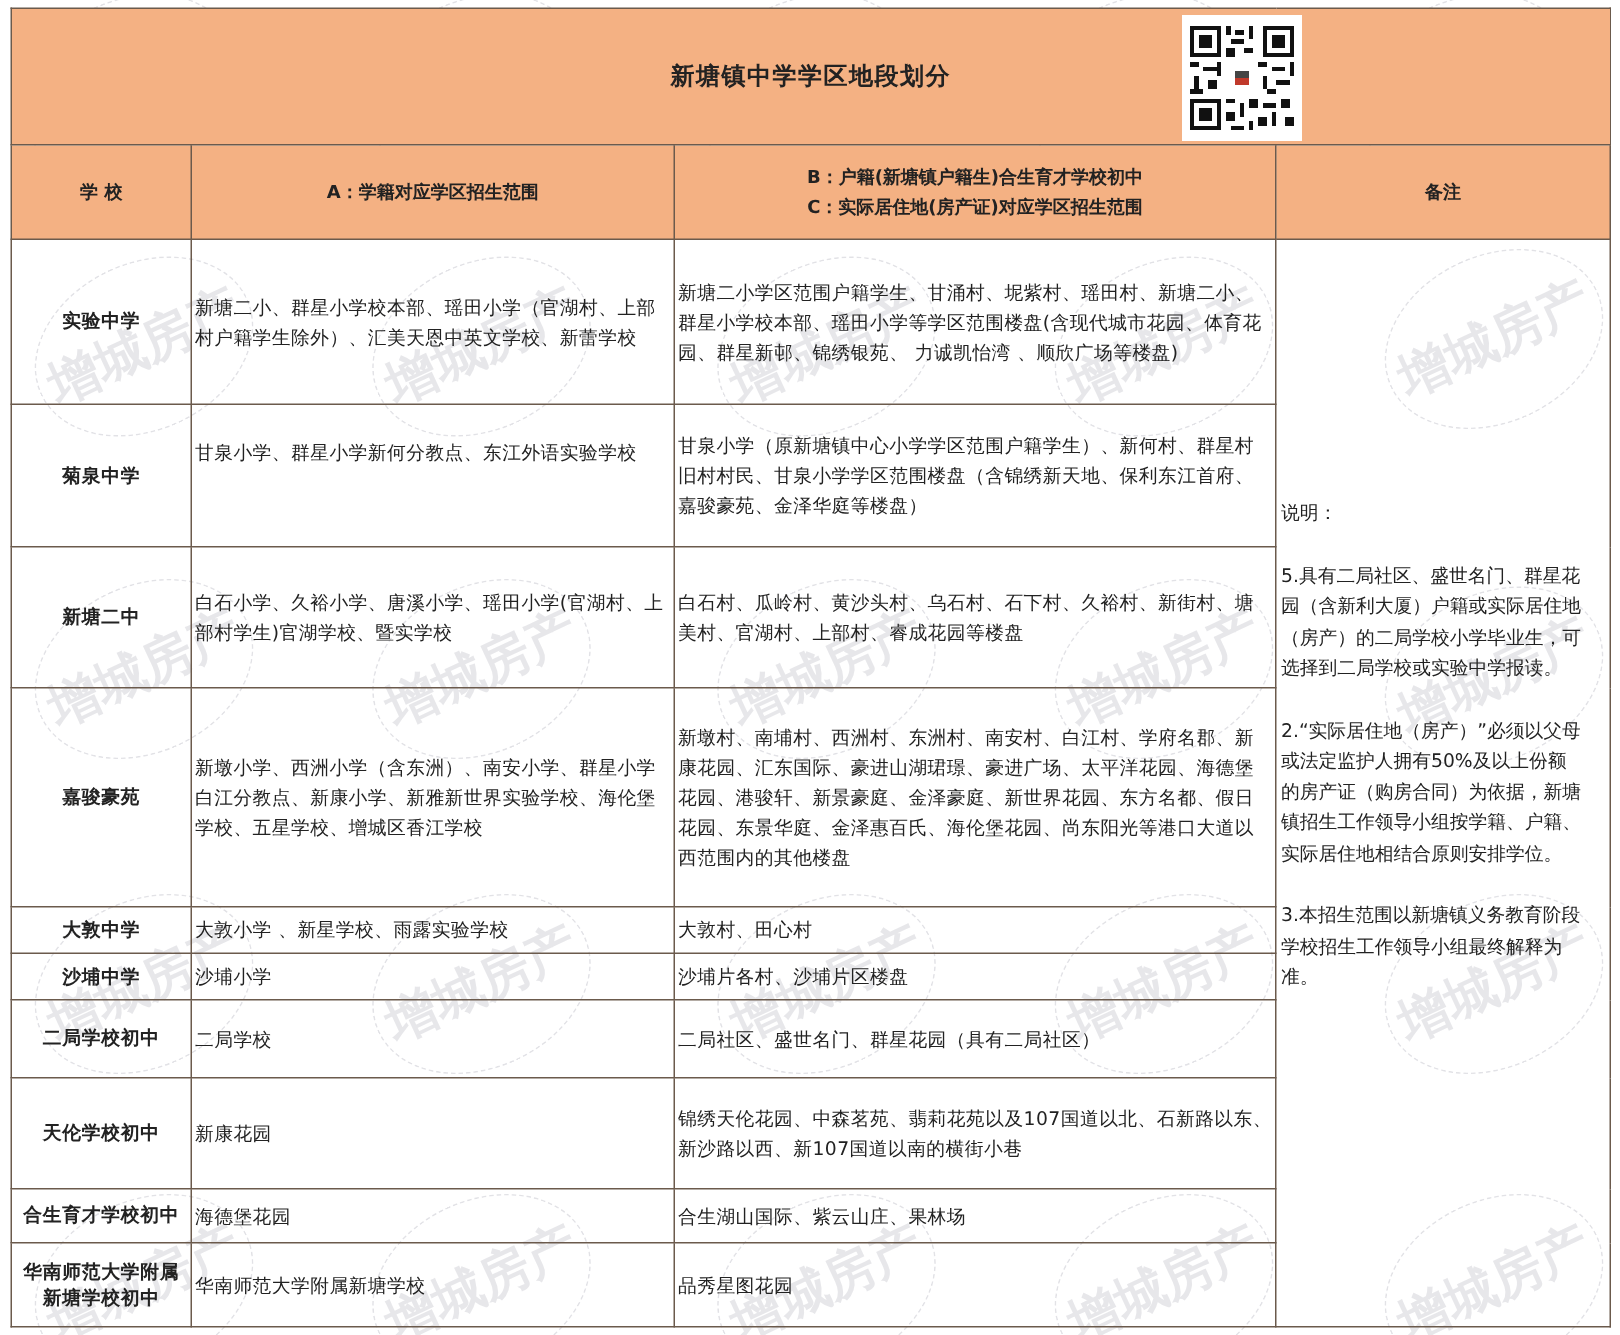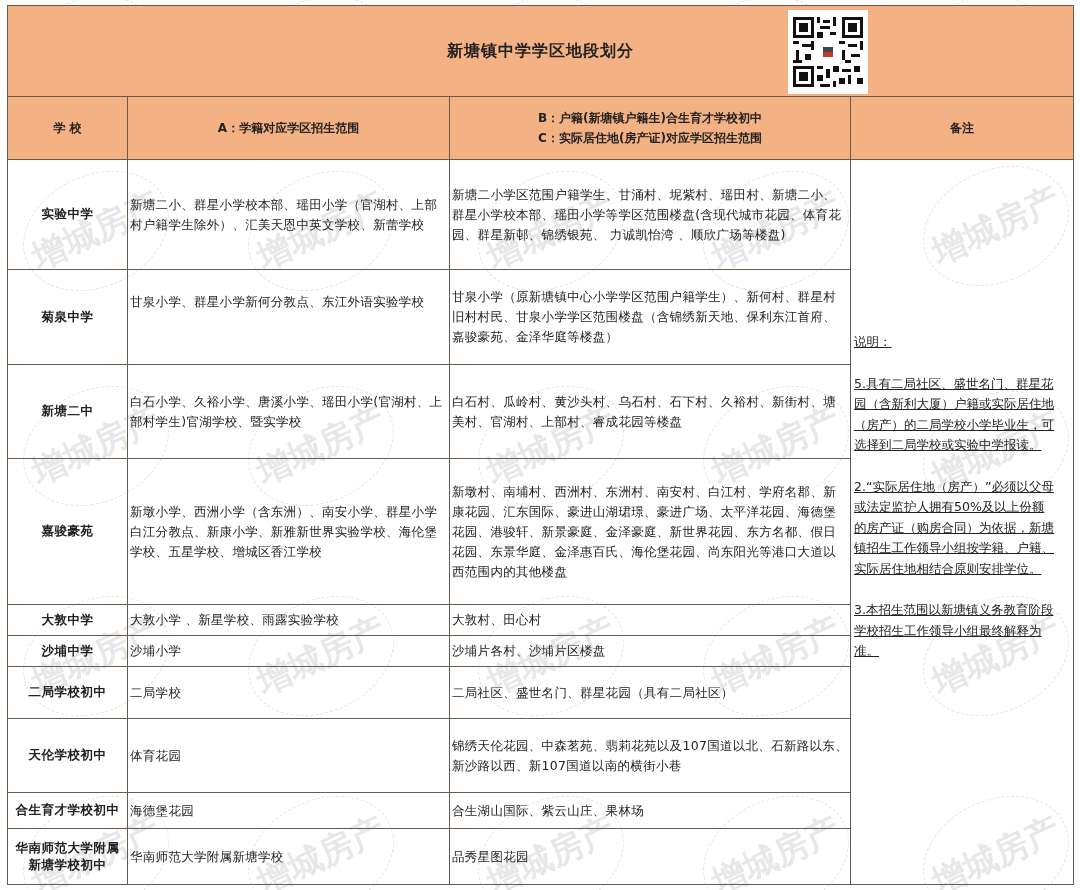--- a/index.html
+++ b/index.html
@@ -11,21 +11,21 @@
   .title-cell { background:#f4b183; height:90px; position:relative; text-align:center; }
   .title-text { font-size:16px; font-weight:bold; color:#222; letter-spacing:1px; }
   .qr { position:absolute; left:780px; top:4px; width:80px; height:84px; background:#fff;
         display:flex; align-items:center; justify-content:center; }
   .hdr td { background:#f4b183; height:62px; text-align:center; font-weight:bold;
             font-size:12px; line-height:20px; }
   .school { text-align:center; font-weight:bold; font-size:12.5px; letter-spacing:0.5px; }
   .txt { font-size:12.5px; line-height:20px; padding:0 2px 0 2px; text-align:left;
          letter-spacing:0.3px; }
   .notes { vertical-align:top; font-size:12.5px; line-height:20.5px; padding:172px 3px 0 3px; }
-  .notes p { margin:0 16px 21px 0;text-decoration:underline; }
+  .notes p { margin:0 16px 21px 0; }
   .wm { position:absolute; pointer-events:none; width:150px; height:110px; border-radius:50%;
         border:1.5px dashed rgba(190,190,200,0.45); transform:rotate(-25deg);
         display:flex; align-items:center; justify-content:center;
         color:rgba(185,185,195,0.35); font-size:34px; font-weight:bold; }
 </style>
 </head>
 <body>
 
 <div class="wm" style="left:10px;top:0px;">
     <span>增城房产</span>
@@ -211,21 +211,21 @@
     <td class="txt">沙埔小学</td>
     <td class="txt">沙埔片各村、沙埔片区楼盘</td>
   </tr>
   <tr style="height:52px">
     <td class="school">二局学校初中</td>
     <td class="txt">二局学校</td>
     <td class="txt">二局社区、盛世名门、群星花园（具有二局社区）</td>
   </tr>
   <tr style="height:74px">
     <td class="school">天伦学校初中</td>
-    <td class="txt">体育花园</td>
+    <td class="txt">新康花园</td>
     <td class="txt">锦绣天伦花园、中森茗苑、翡莉花苑以及107国道以北、石新路以东、新沙路以西、新107国道以南的横街小巷</td>
   </tr>
   <tr style="height:36px">
     <td class="school">合生育才学校初中</td>
     <td class="txt">海德堡花园</td>
     <td class="txt">合生湖山国际、紫云山庄、果林场</td>
   </tr>
   <tr style="height:56px">
     <td class="school">
       <div>华南师范大学附属</div>

